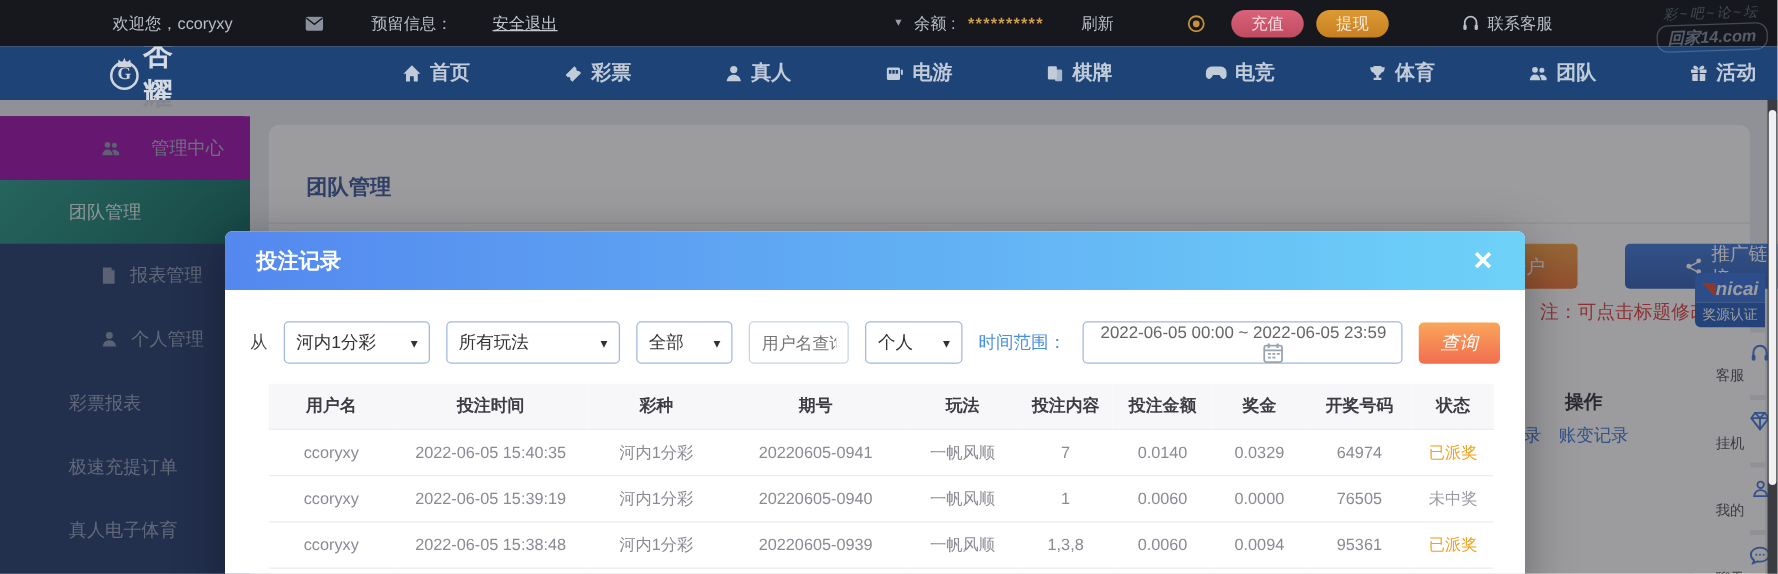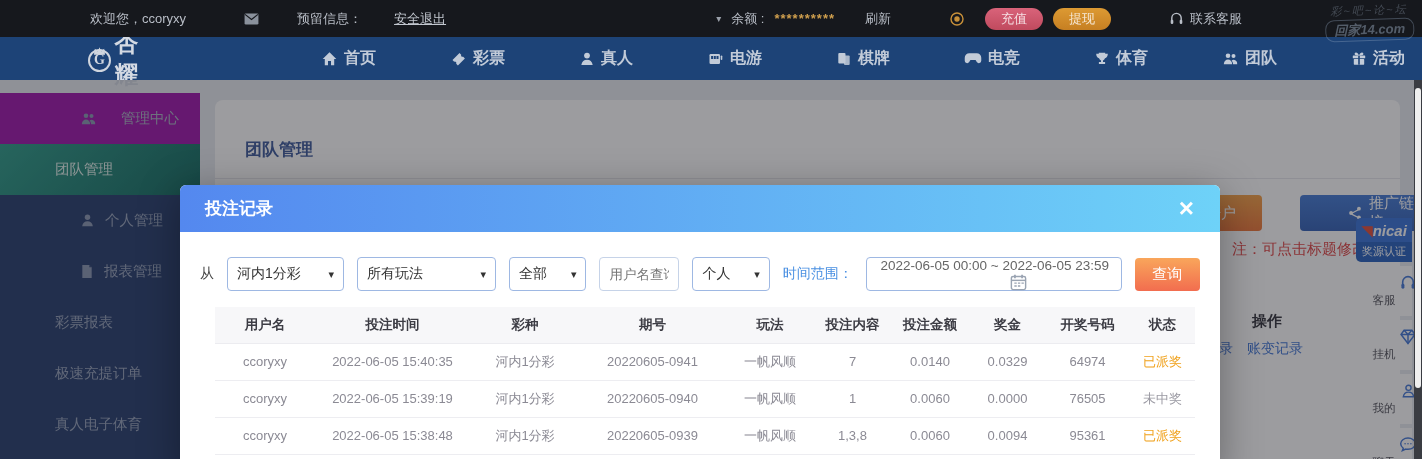--- a/index.html
+++ b/index.html
@@ -121,21 +121,21 @@
     font-size:14px; color:#333; cursor:pointer; }
   .selectbox .caret { font-size:11px; color:#333; margin-left:6px; }
   .textinput { height:34px; border:1px solid #c6d3e8; border-radius:4px; padding:0 9px;
     font-size:13.5px; color:#333; font-family:inherit; outline:none; }
   .datebox { height:34px; width:258px; border:1px solid #9eb8e3; border-radius:4px;
     display:flex; align-items:center; justify-content:space-between; padding:0 8px 0 10px;
     font-size:13.5px; color:#666; cursor:pointer; white-space:nowrap;flex-direction:column; }
   .datebox .ico { color:#9aa4b2; }
   .btn-query { margin-left:auto; width:66px; height:33px; border-radius:4px;
     background:linear-gradient(180deg,#f9a65b,#f26d4f); color:#fff; font-size:15px;
-    display:flex; align-items:center; justify-content:center; cursor:pointer; }
+    display:flex; align-items:center; justify-content:center; cursor:pointer;font-style:italic; }
 
   .bet-table { position:absolute; left:35px; top:122px; width:980px; border-collapse:collapse;
     table-layout:fixed; font-size:13px; }
   .bet-table th { height:36px; background:#f7f7f9; color:#3c3c44; font-size:13.5px;
     font-weight:bold; border-bottom:1px solid #ececf0; }
   .bet-table td { height:37px; text-align:center; color:#8b8a94; border-bottom:1px solid #ededf1;
     background:#fff; white-space:nowrap; overflow:hidden; }
   .cell-status.paid { color:#f0a21d; }
   .cell-status.miss { color:#9b9aa3; }
 </style>
@@ -325,35 +325,35 @@
             <path d="M10.6 13.2a6.3 6.3 0 0 0-1.5-3.8 3.7 3.7 0 0 1 5.6 3.8z"></path>
           </svg>
         </span>
       <span>管理中心</span>
     </div>
     <div class="side-item side-active">
       <span>团队管理</span>
     </div>
     <div class="side-item">
       <span class="ico">
+          <svg width="14" height="15" viewBox="0 0 14 16" fill="currentColor">
+            <path d="M2 1h7.5L12 3.5V15H2z"></path>
+            <path d="M9.5 1 12 3.5H9.5z" fill="#2e4472"></path>
+          </svg>
+        </span>
+      <span>报表管理</span>
+    </div>
+    <div class="side-item">
+      <span class="ico">
           <svg width="15" height="15" viewBox="0 0 16 16" fill="currentColor">
             <circle cx="8" cy="4.6" r="2.9"></circle>
             <path d="M2.3 14c.5-3.5 2.8-5.2 5.7-5.2s5.2 1.7 5.7 5.2z"></path>
           </svg>
         </span>
       <span>个人管理</span>
-    </div>
-    <div class="side-item">
-      <span class="ico">
-          <svg width="14" height="15" viewBox="0 0 14 16" fill="currentColor">
-            <path d="M2 1h7.5L12 3.5V15H2z"></path>
-            <path d="M9.5 1 12 3.5H9.5z" fill="#2e4472"></path>
-          </svg>
-        </span>
-      <span>报表管理</span>
     </div>
     <div class="side-item side-sub">
       <span>彩票报表</span>
     </div>
     <div class="side-item side-sub">
       <span>极速充提订单</span>
     </div>
     <div class="side-item side-sub">
       <span>真人电子体育</span>
     </div>

